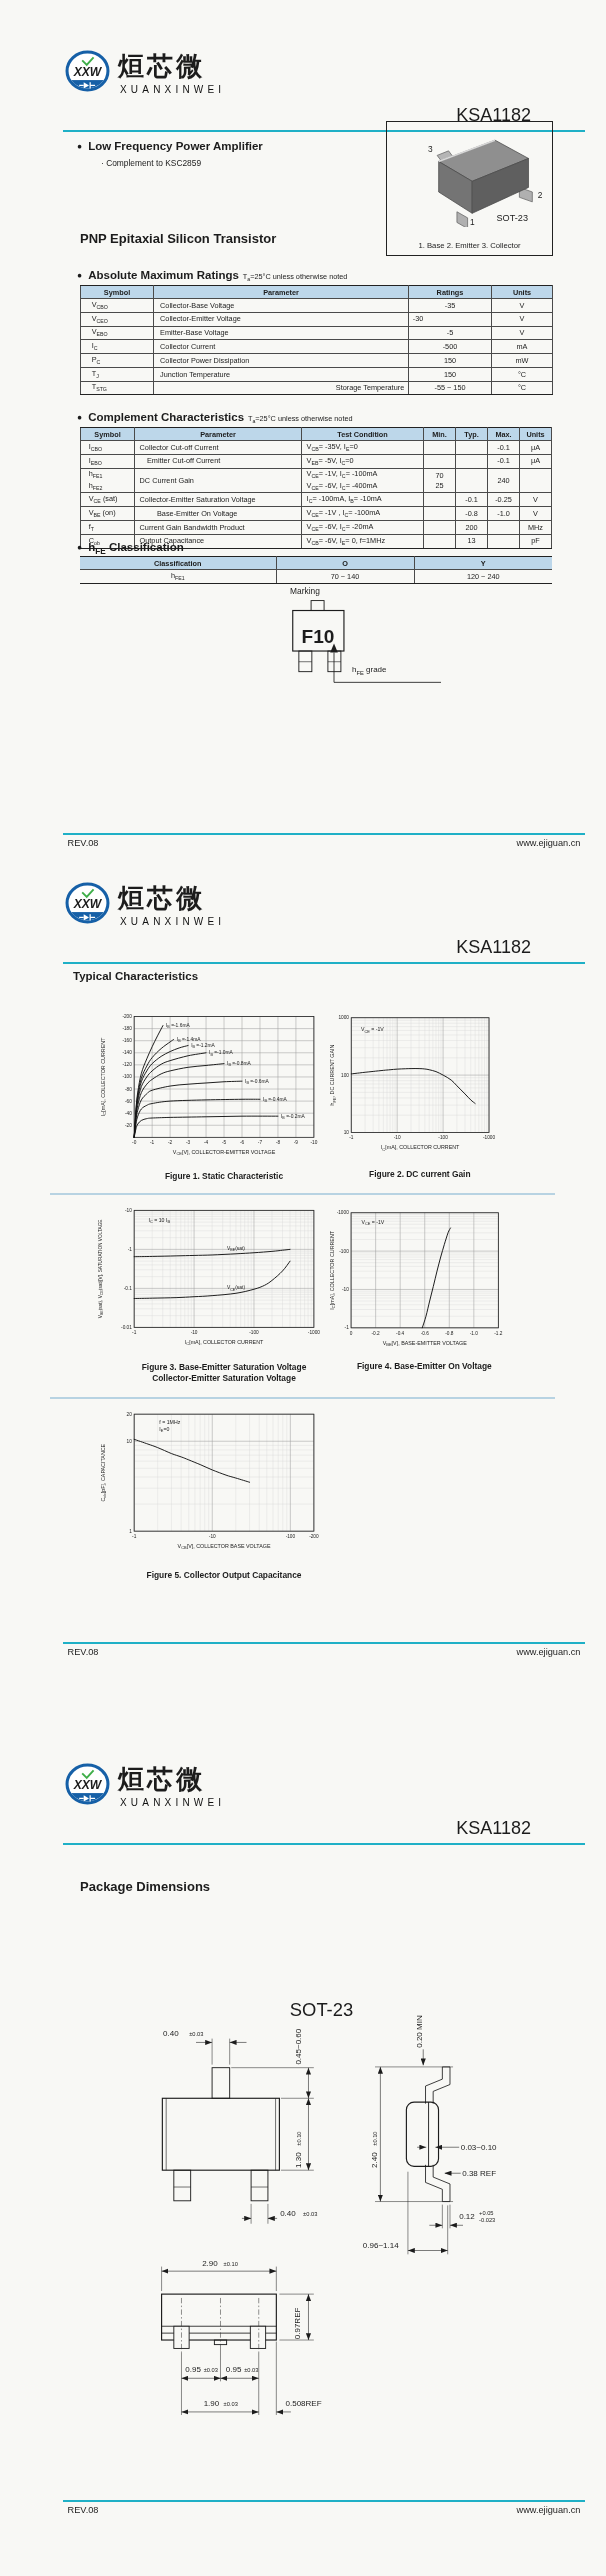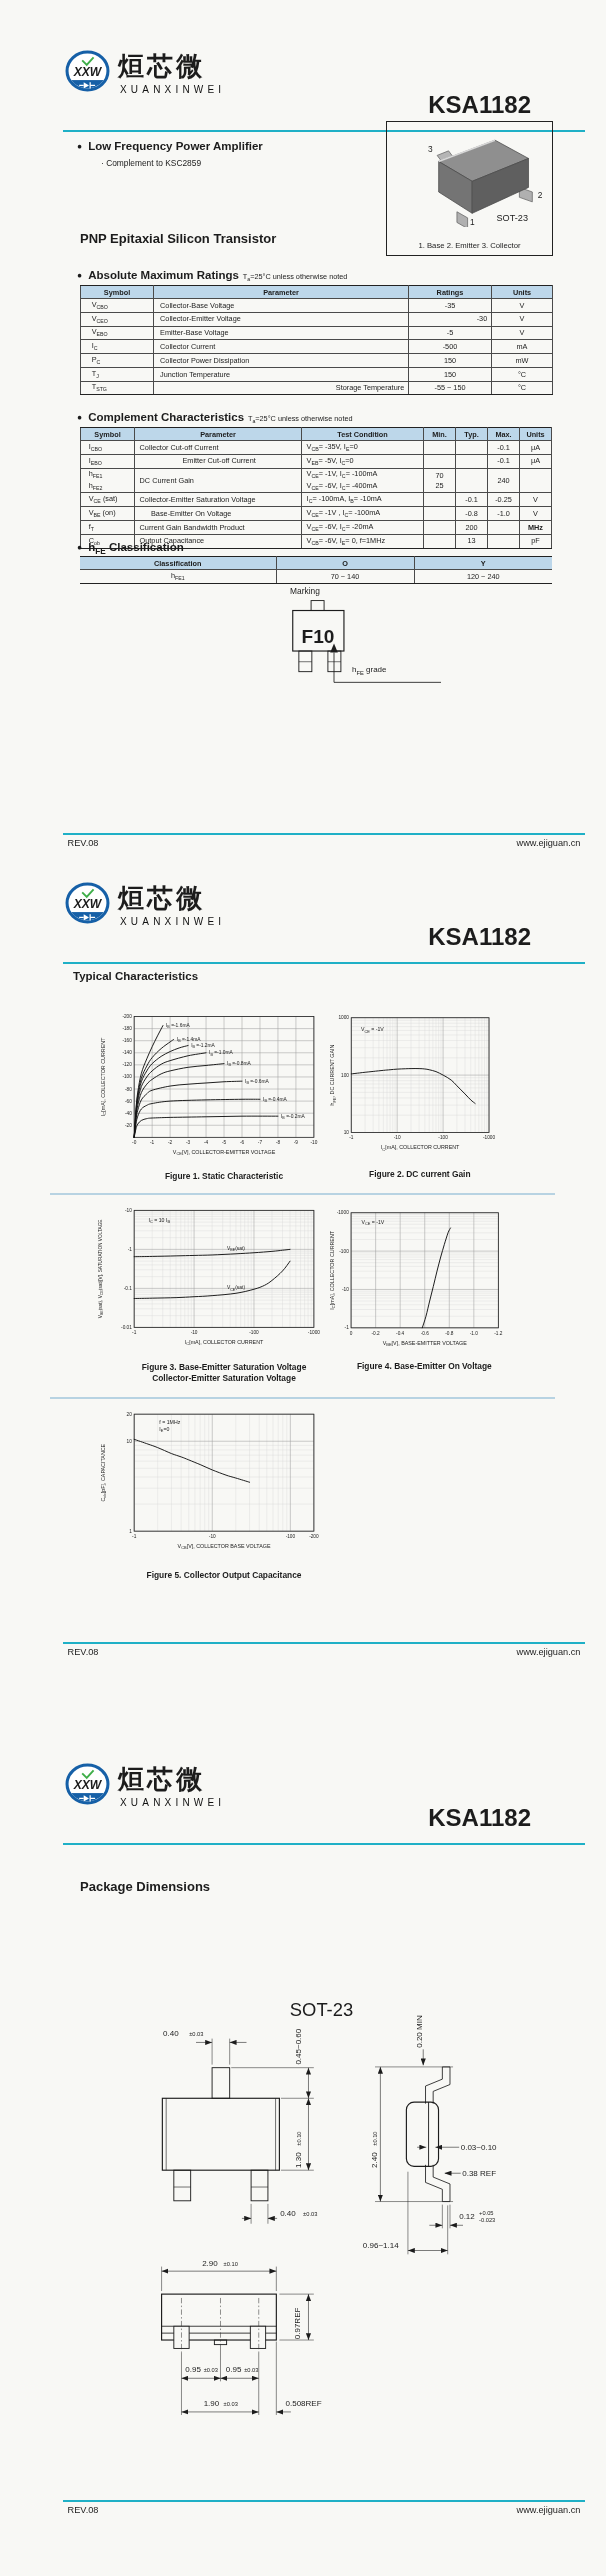--- a/index.html
+++ b/index.html
@@ -4,21 +4,21 @@
 <style>
   html,body{margin:0;padding:0;background:#e9e9e9;}
   #page{position:relative;width:607px;height:2576px;background:#f8f8f5;overflow:hidden;
         font-family:"Liberation Sans",sans-serif;color:#1c1c1c;}
   .abs{position:absolute;}
   sub{font-size:0.72em;}
   
   .hdr{position:absolute;left:63px;width:522px;height:86px;border-bottom:2.3px solid #1fb0c6;}
   .logo-cn{position:absolute;left:55px;top:4.6px;font-size:26px;font-weight:bold;letter-spacing:3.1px;}
   .logo-en{position:absolute;left:57px;top:40px;font-size:10px;letter-spacing:4.2px;color:#111;}
-  .partno{position:absolute;right:54px;bottom:11px;font-size:24px;font-weight:bold;}
+  .partno{position:absolute;right:54px;bottom:4px;font-size:18px;font-weight:normal;}
   .ftr{position:absolute;left:63px;width:522px;border-top:2.3px solid #1fb0c6;}
   .frow{display:flex;justify-content:space-between;font-size:9.2px;padding:3.1px 4.6px 0 4.6px;}
   .fpage{text-align:center;font-family:"DejaVu Sans Mono",monospace;font-size:10.7px;font-weight:bold;letter-spacing:2.3px;margin-top:6.1px;}
   
   .hb{position:absolute;white-space:nowrap;}
   .bdot{font-size:8.4px;vertical-align:1.5px;margin-right:6.1px;}
   .ht{font-size:11.5px;font-weight:bold;}
   .hc{font-size:7.3px;margin-left:3.8px;}
   .sub-bullet{font-size:8.4px;}
   .big-title{font-size:13px;font-weight:bold;}
@@ -123,21 +123,21 @@
       <tbody>
         <tr>
           <td style="text-align: left; padding-left: 10.7px;">V<sub>CBO</sub></td>
           <td style="text-align: left; padding-left: 6.1px;">Collector-Base Voltage</td>
           <td style="text-align: center;">-35</td>
           <td style="text-align: center;">V</td>
         </tr>
         <tr>
           <td style="text-align: left; padding-left: 10.7px;">V<sub>CEO</sub></td>
           <td style="text-align: left; padding-left: 6.1px;">Collector-Emitter Voltage</td>
-          <td style="text-align: right;">-30</td>
+          <td style="text-align: left;">-30</td>
           <td style="text-align: center;">V</td>
         </tr>
         <tr>
           <td style="text-align: left; padding-left: 10.7px;">V<sub>EBO</sub></td>
           <td style="text-align: left; padding-left: 6.1px;">Emitter-Base Voltage</td>
           <td style="text-align: center;">-5</td>
           <td style="text-align: center;">V</td>
         </tr>
         <tr>
           <td style="text-align: left; padding-left: 10.7px;">I<sub>C</sub></td>
@@ -195,21 +195,21 @@
           <td style="text-align: left; padding-left: 7.7px;">I<sub>CBO</sub></td>
           <td style="text-align: left; padding-left: 4.6px;">Collector Cut-off Current</td>
           <td style="text-align: left; padding-left: 4.6px;">V<sub>CB</sub>= -35V, I<sub>E</sub>=0</td>
           <td style="text-align: center;"></td>
           <td style="text-align: center;"></td>
           <td style="text-align: center;">-0.1</td>
           <td style="text-align: center;">μA</td>
         </tr>
         <tr>
           <td style="text-align: left; padding-left: 7.7px;">I<sub>EBO</sub></td>
-          <td style="text-align: center; padding-left: 6px;">Emitter Cut-off Current</td>
+          <td style="text-align: left; padding-left: 12px;">Emitter Cut-off Current</td>
           <td style="text-align: left; padding-left: 4.6px;">V<sub>EB</sub>= -5V, I<sub>C</sub>=0</td>
           <td style="text-align: center;"></td>
           <td style="text-align: center;"></td>
           <td style="text-align: center;">-0.1</td>
           <td style="text-align: center;">μA</td>
         </tr>
         <tr>
           <td style="text-align: left; padding-left: 7.7px;">h<sub>FE1</sub><br>h<sub>FE2</sub></td>
           <td style="text-align: left; padding-left: 4.6px;">DC Current Gain</td>
           <td style="text-align: left; padding-left: 4.6px;">V<sub>CE</sub>= -1V, I<sub>C</sub>= -100mA<br>V<sub>CE</sub>= -6V, I<sub>C</sub>= -400mA</td>
@@ -222,35 +222,35 @@
           <td style="text-align: left; padding-left: 7.7px;">V<sub>CE</sub> (sat)</td>
           <td style="text-align: left; padding-left: 4.6px;">Collector-Emitter Saturation Voltage</td>
           <td style="text-align: left; padding-left: 4.6px;">I<sub>C</sub>= -100mA, I<sub>B</sub>= -10mA</td>
           <td style="text-align: center;"></td>
           <td style="text-align: center;">-0.1</td>
           <td style="text-align: center;">-0.25</td>
           <td style="text-align: center;">V</td>
         </tr>
         <tr>
           <td style="text-align: left; padding-left: 7.7px;">V<sub>BE</sub> (on)</td>
-          <td style="text-align: left; padding-left: 16px;">Base-Emitter On Voltage</td>
+          <td style="text-align: left; padding-left: 22px;">Base-Emitter On Voltage</td>
           <td style="text-align: left; padding-left: 4.6px;">V<sub>CE</sub>= -1V , I<sub>C</sub>= -100mA</td>
           <td style="text-align: center;"></td>
           <td style="text-align: center;">-0.8</td>
           <td style="text-align: center;">-1.0</td>
           <td style="text-align: center;">V</td>
         </tr>
         <tr>
           <td style="text-align: left; padding-left: 7.7px;">f<sub>T</sub></td>
           <td style="text-align: left; padding-left: 4.6px;">Current Gain Bandwidth Product</td>
           <td style="text-align: left; padding-left: 4.6px;">V<sub>CE</sub>= -6V, I<sub>C</sub>= -20mA</td>
           <td style="text-align: center;"></td>
           <td style="text-align: center;">200</td>
           <td style="text-align: center;"></td>
-          <td style="text-align: center; font-weight: bold;">MHz</td>
+          <td style="text-align: center;">MHz</td>
         </tr>
         <tr>
           <td style="text-align: left; padding-left: 7.7px;">C<sub>ob</sub></td>
           <td style="text-align: left; padding-left: 4.6px;">Output Capacitance</td>
           <td style="text-align: left; padding-left: 4.6px;">V<sub>CB</sub>= -6V, I<sub>E</sub>= 0, f=1MHz</td>
           <td style="text-align: center;"></td>
           <td style="text-align: center;">13</td>
           <td style="text-align: center;"></td>
           <td style="text-align: center;">pF</td>
         </tr>

